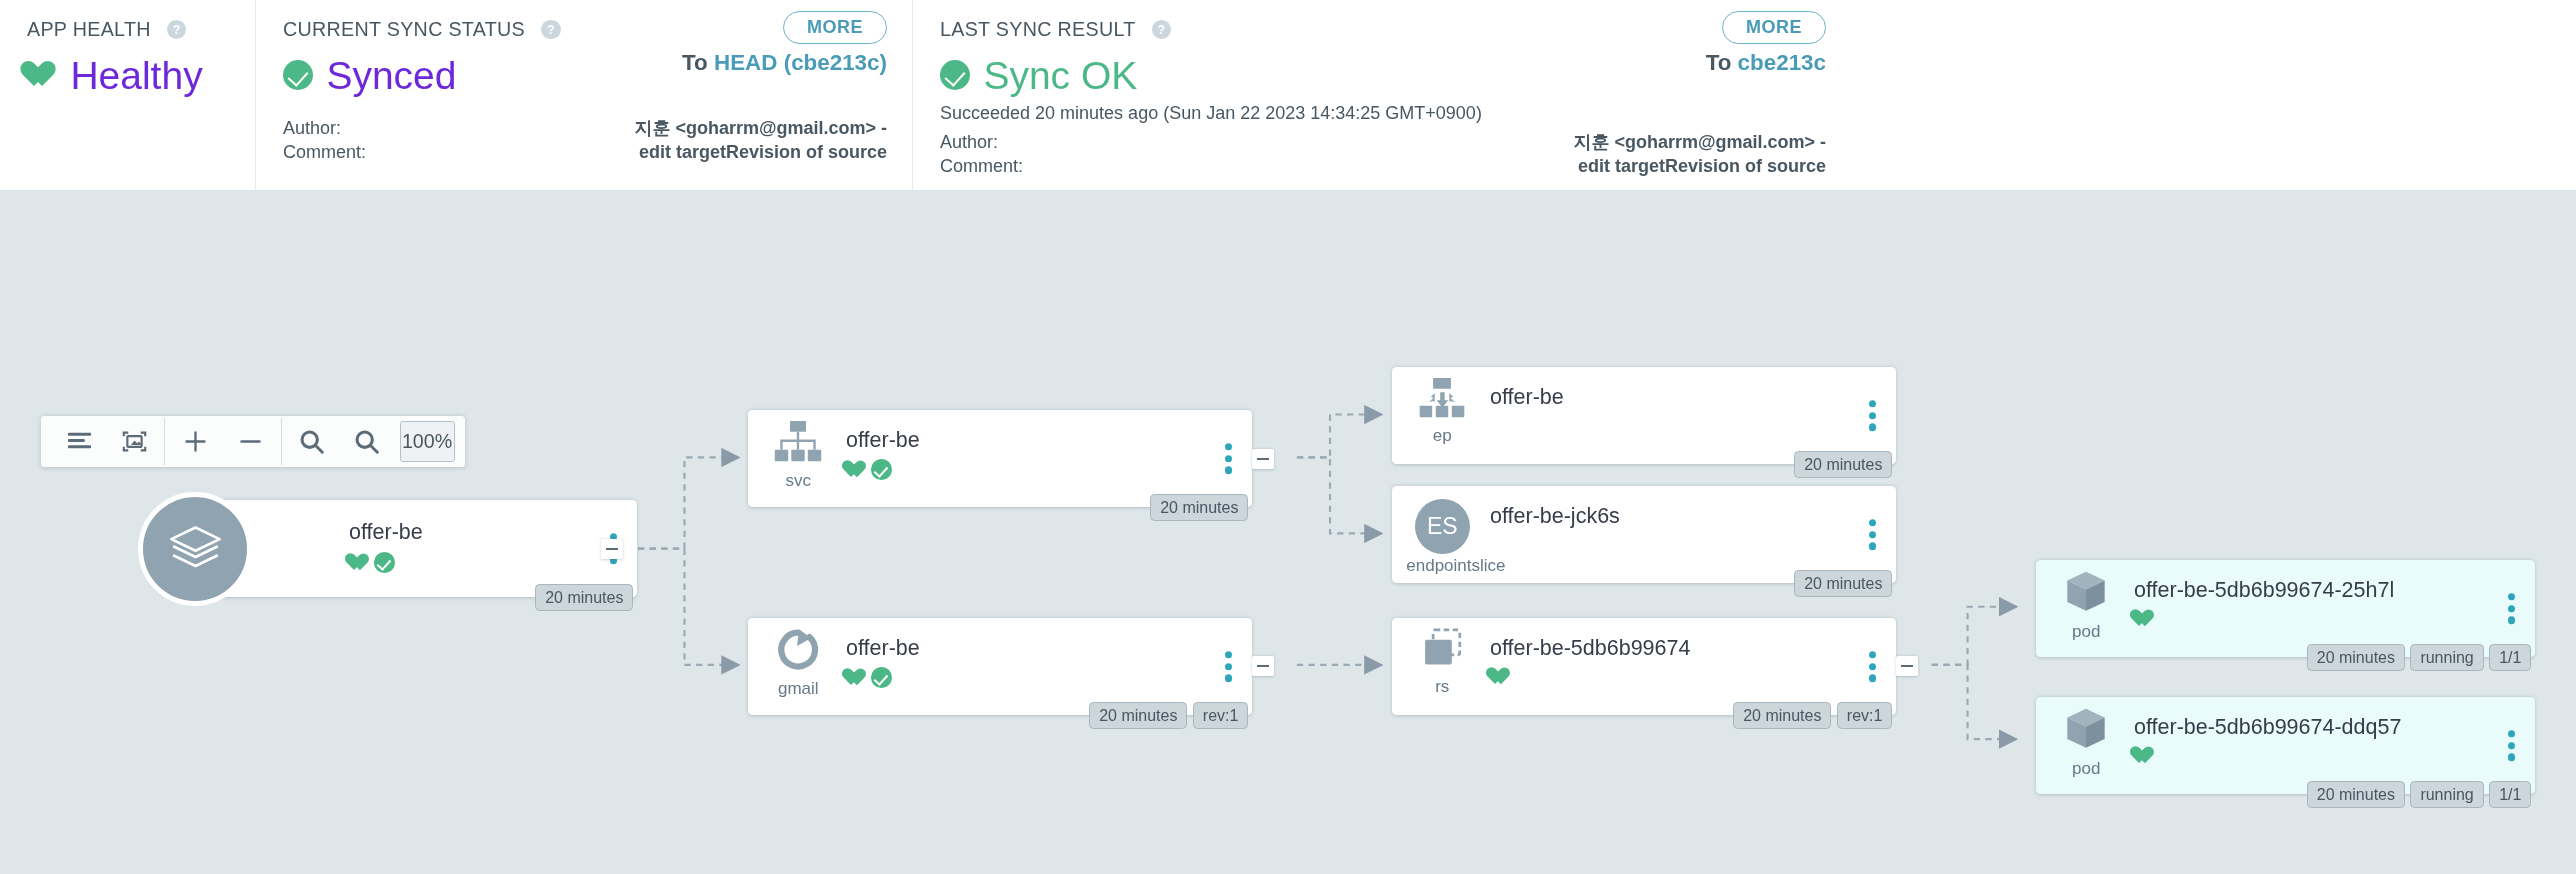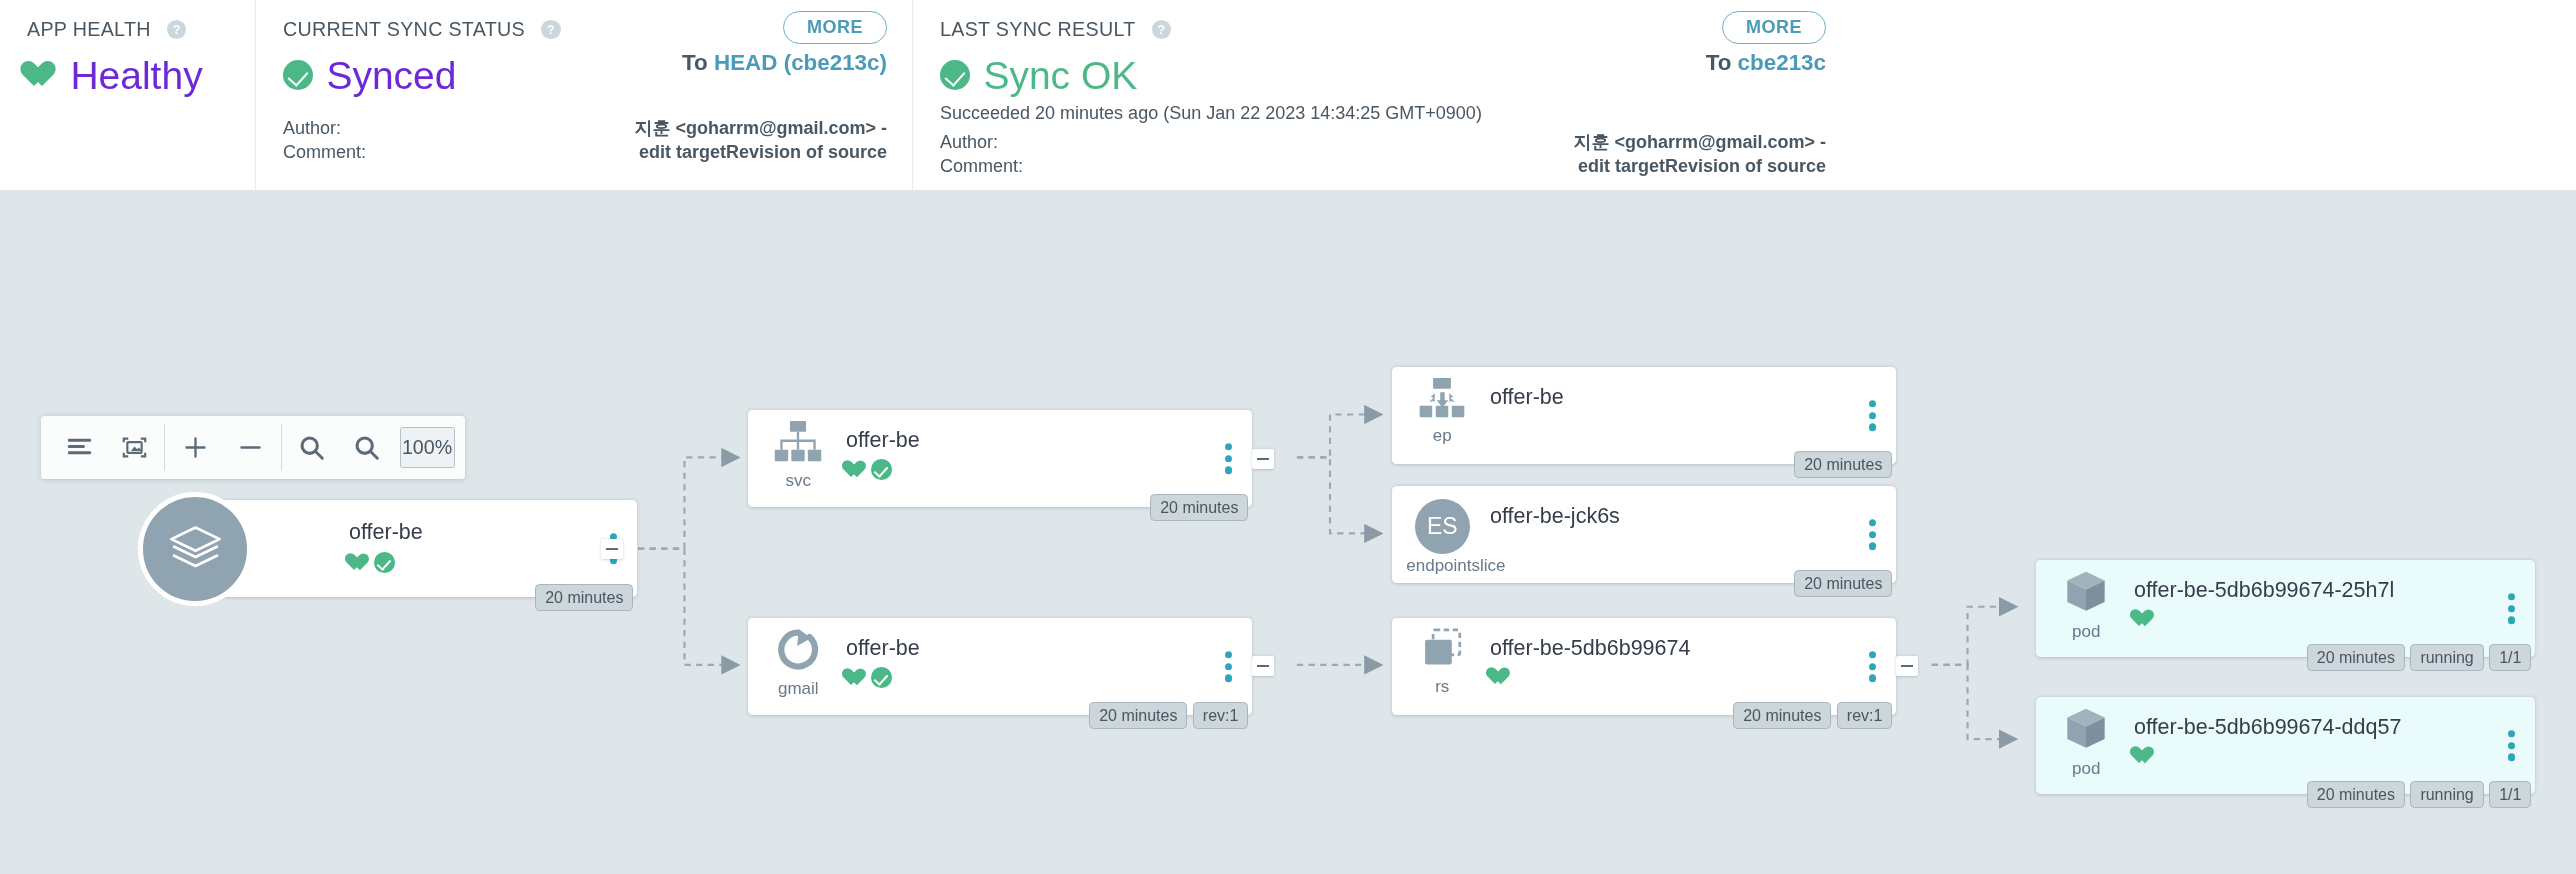--- a/index.html
+++ b/index.html
@@ -151,21 +151,21 @@
   
   .graph-area {
     position: relative;
     width: 2576px;
     height: 684px;
     background: #dee6e9;
   }
   .toolbar {
     position: absolute;
     left: 41px; top: 225px;
-    height: 63px;
+    height: 51px;
     background: #fbfcfc;
     border-radius: 3.6px;
     box-shadow: 0 0.9px 4.5px rgba(60,75,85,.22);
     display: flex;
     align-items: center;
     padding: 0 10.7px;
   }
   .tb-btn {
     width: 55px; height: 54px;
     display: flex;

